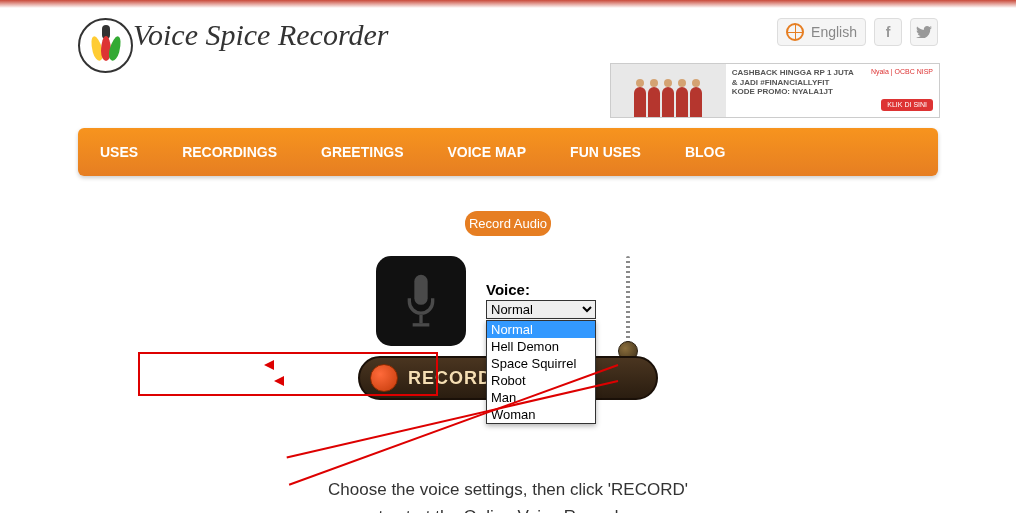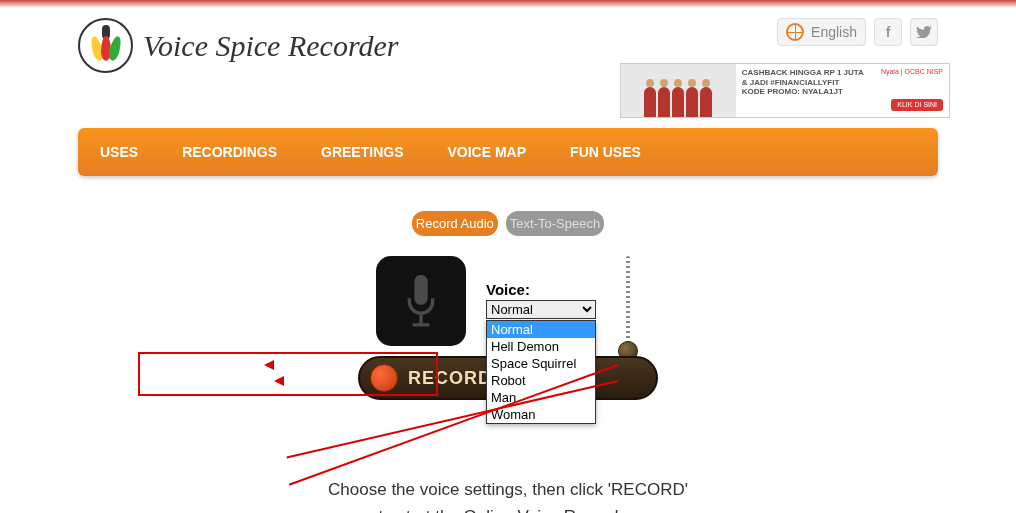--- a/index.html
+++ b/index.html
@@ -1,36 +1,36 @@
 <!DOCTYPE html>
 <html><head>
   <meta charset="utf-8">
   <style>
     * { margin: 0; padding: 0; box-sizing: border-box; }
     body { font-family: Arial, sans-serif; background: #fff; }
     .top-gradient { height: 8px; background: linear-gradient(to bottom, #c94a3a, #fff); }
     .container { max-width: 900px; margin: 0 auto; padding: 0 20px; position: relative; }
     .header-row { display: flex; justify-content: space-between; align-items: flex-start; padding-top: 10px; }
-    .logo-area { display: flex; align-items: center; gap: 10px; }
+    .logo-area { display: flex; align-items: flex-start; }
     .logo-circle { width: 55px; height: 55px; border: 2px solid #333; border-radius: 50%; display: flex; align-items: center; justify-content: center; position: relative; background: #fff; }
     .logo-peppers { position: relative; width: 40px; height: 40px; }
     .pepper { position: absolute; width: 10px; height: 25px; border-radius: 50% 50% 50% 50% / 60% 60% 40% 40%; bottom: 5px; }
     .pepper.red { background: #d33; left: 15px; }
     .pepper.yellow { background: #fc3; left: 6px; transform: rotate(-15deg); }
     .pepper.green { background: #3a3; left: 24px; transform: rotate(15deg); }
     .logo-mic { position: absolute; top: 5px; left: 50%; transform: translateX(-50%); width: 8px; height: 14px; background: #333; border-radius: 4px; }
     .logo-text { font-family: 'Brush Script MT', cursive; font-size: 30px; font-style: italic; color: #333; }
     .top-right { display: flex; align-items: center; gap: 8px; }
     .lang-btn { display: flex; align-items: center; gap: 7px; padding: 4px 8px; border: 1px solid #ddd; border-radius: 4px; background: #f5f5f5; cursor: pointer; }
     .globe-icon { width: 18px; height: 18px; border: 2px solid #e67e22; border-radius: 50%; position: relative; }
     .globe-icon::before { content: ''; position: absolute; top: 50%; left: 0; right: 0; height: 1px; background: #e67e22; }
     .globe-icon::after { content: ''; position: absolute; left: 50%; top: 0; bottom: 0; width: 1px; background: #e67e22; }
     .lang-text { color: #888; font-size: 14px; }
     .social-btn { width: 28px; height: 28px; border: 1px solid #ddd; border-radius: 4px; background: #f5f5f5; display: flex; align-items: center; justify-content: center; color: #999; font-weight: bold; cursor: pointer; font-size: 14px; }
-    .ad-banner { position: absolute; right: 8px; top: 55px; width: 330px; height: 55px; background: linear-gradient(to right, #eee 35%, #fff 35%); border: 1px solid #ccc; display: flex; }
+    .ad-banner { position: absolute; right: 18px; top: 55px; width: 330px; height: 55px; background: linear-gradient(to right, #eee 35%, #fff 35%); border: 1px solid #ccc; display: flex; }
     .ad-left { width: 35%; background: #e8e8e8; display: flex; align-items: flex-end; justify-content: center; }
     .ad-people { display: flex; gap: 2px; }
     .person { width: 12px; height: 30px; background: #b5362e; border-radius: 6px 6px 0 0; position: relative; }
     .person::before { content: ''; position: absolute; top: -8px; left: 2px; width: 8px; height: 8px; background: #d4a373; border-radius: 50%; }
     .ad-right { flex: 1; padding: 4px 6px; font-size: 8px; color: #555; line-height: 1.2; }
     .ad-title { font-weight: bold; font-size: 8px; }
     .ad-cta { background: #d33; color: #fff; padding: 2px 6px; border-radius: 3px; display: inline-block; font-size: 7px; margin-top: 2px; float: right; }
     .ad-logo { font-size: 7px; color: #d33; float: right; }
     .nav-bar { background: linear-gradient(to bottom, #f7941e, #e67e22); border-radius: 6px; margin-top: 55px; display: flex; padding: 0; box-shadow: 0 2px 4px rgba(0,0,0,0.2); }
     .nav-item { color: #fff; font-weight: bold; padding: 16px 22px; font-size: 14px; cursor: pointer; }
@@ -110,25 +110,25 @@
       <span class="ad-cta">KLIK DI SINI</span>
     </div>
   </div>
 
   <div class="nav-bar">
     <div class="nav-item">USES</div>
     <div class="nav-item">RECORDINGS</div>
     <div class="nav-item">GREETINGS</div>
     <div class="nav-item">VOICE MAP</div>
     <div class="nav-item">FUN USES</div>
+    <div class="nav-item">BLOG</div>
   </div>
 
   <div class="mode-tabs">
     <div class="tab active">Record Audio</div>
-    <div class="tab inactive">Text-To-Speech</div>
   </div>
 
   <div class="recorder-area">
     <div class="mic-box">
       <svg class="mic-svg" viewBox="0 0 24 32">
         <rect x="8" y="0" width="8" height="18" rx="4"></rect>
         <path d="M4 14 v2 a8 8 0 0 0 16 0 v-2 h-2 v2 a6 6 0 0 1 -12 0 v-2 z"></path>
         <rect x="11" y="24" width="2" height="5"></rect>
         <rect x="7" y="29" width="10" height="2"></rect>
       </svg>

